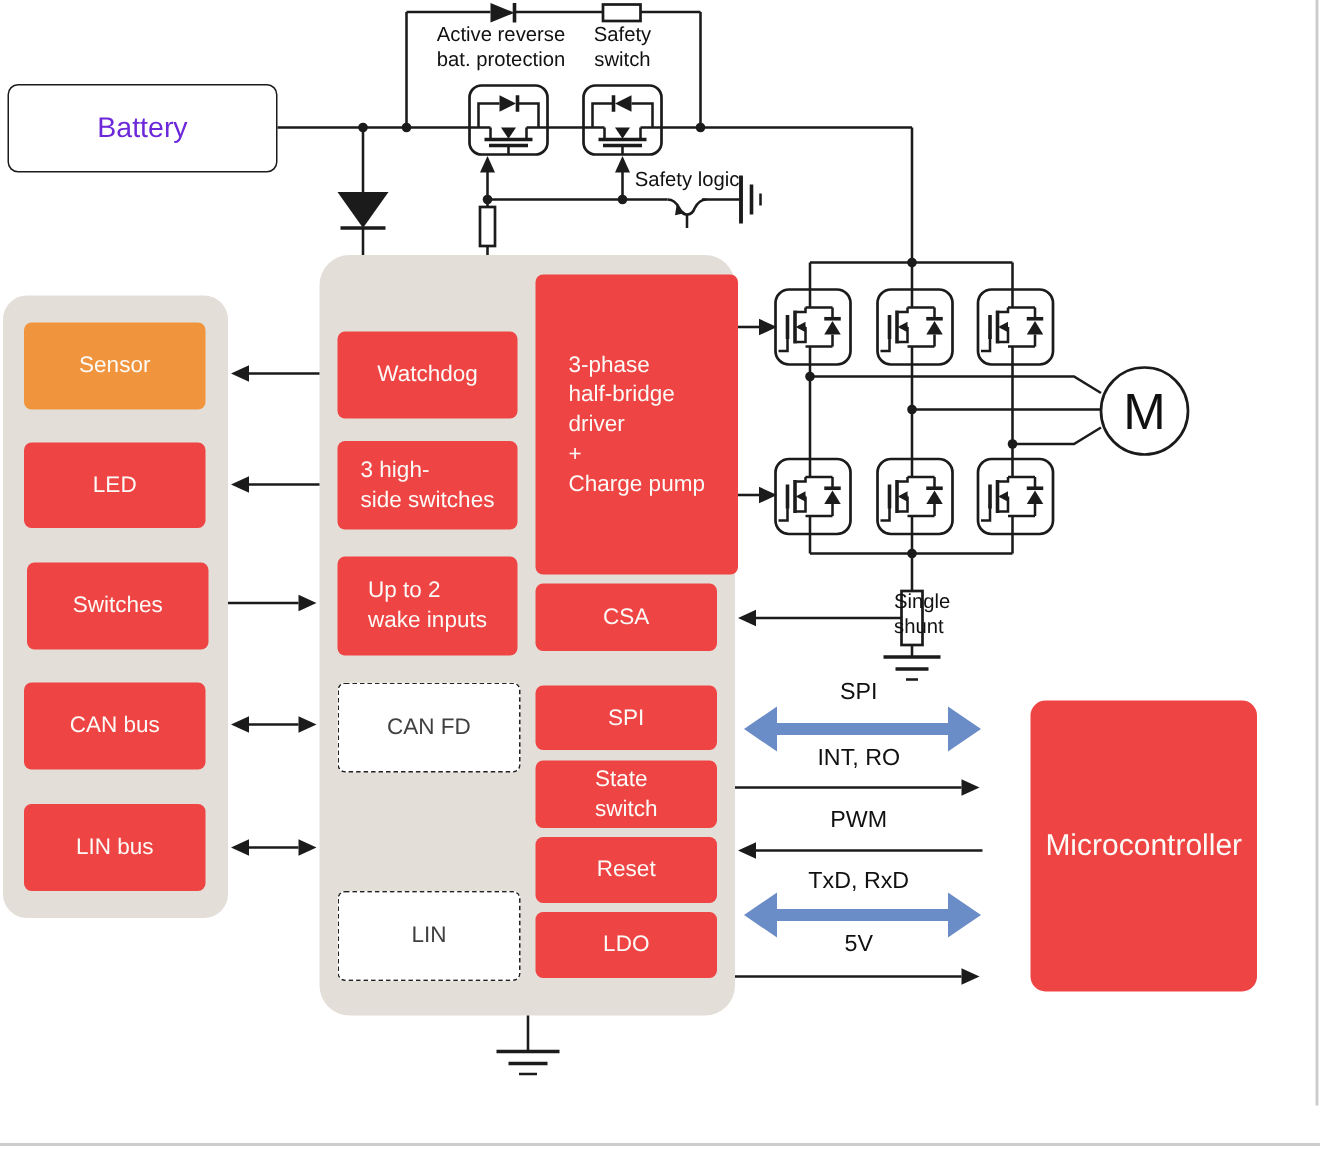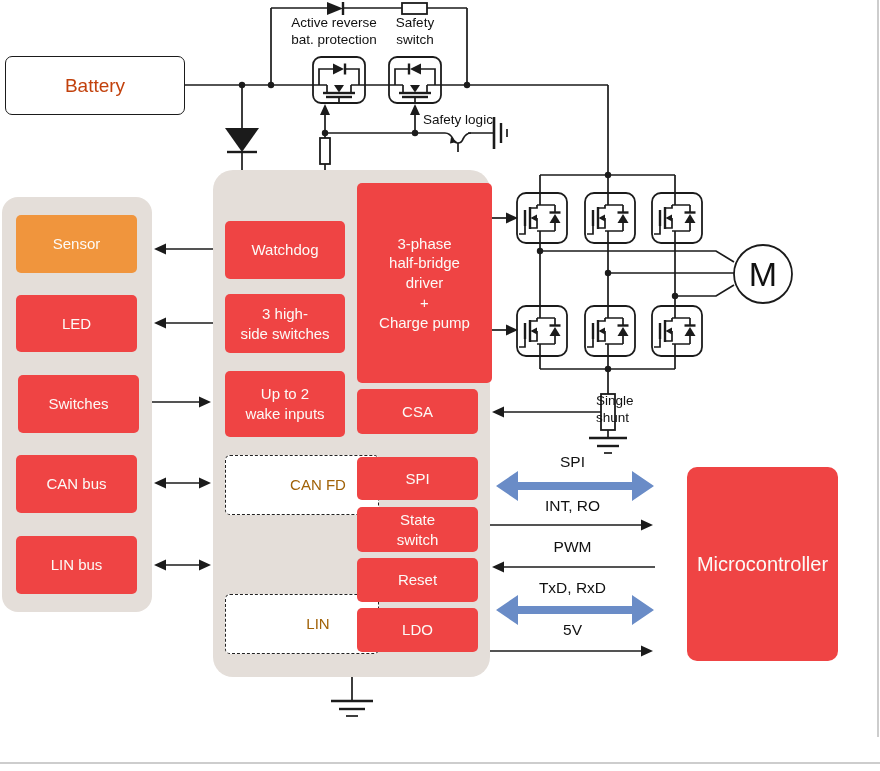--- a/index.html
+++ b/index.html
@@ -1,29 +1,29 @@
 <!DOCTYPE html>
 <html><head>
 <meta charset="utf-8">
 <style>
   html,body{margin:0;padding:0;background:#fff;}
   .stage{position:relative;width:880px;height:771px;background:#fff;
          font-family:"Liberation Sans",sans-serif;overflow:hidden;}
   .container{position:absolute;background:#e4ded9;border-radius:20px;z-index:0;}
   svg.wires{position:absolute;left:0;top:0;z-index:1;pointer-events:none;}
   .block{position:absolute;display:flex;align-items:center;justify-content:center;
-         text-align:center;white-space:pre-line;border-radius:5px;color:#fcfaf7;
+         text-align:left;white-space:pre-line;border-radius:5px;color:#fcfaf7;
          font-size:15px;line-height:1.32;z-index:2;}
   .teal{background:#ef4444;}
   .orange{background:#f0953d;}
-  .dashedb{background:#fff;border:1.7px dashed #222;color:#a16207;padding-left:32px;}
+  .dashedb{background:#fff;border:1.7px dashed #222;color:#404040;}
   .mcu{background:#ef4444;border-radius:10px;font-size:20px;margin-left:32px;}
   .battery{position:absolute;left:5px;top:56px;width:178px;height:57px;background:#fff;
            border:1.6px solid #1b1b1b;border-radius:7px;display:flex;align-items:center;
-           justify-content:center;font-size:19px;color:#c2410c;z-index:2;}
+           justify-content:center;font-size:19px;color:#6d28d9;z-index:2;}
   .lbl{position:absolute;font-size:13.5px;color:#111;text-align:center;
        white-space:pre-line;line-height:1.25;z-index:3;}
   .sig{position:absolute;font-size:15.5px;color:#111;text-align:center;
        white-space:pre-line;z-index:3;}
   .edge{position:absolute;background:#cdcdcd;z-index:4;}
   
   .w{stroke:#1b1b1b;stroke-width:1.7;fill:none;}
   .w2{stroke:#1b1b1b;stroke-width:2.4;fill:none;}
   .fillb{fill:#1b1b1b;stroke:none;}
   .fetbox{fill:#fff;stroke:#1b1b1b;stroke-width:1.8;}

